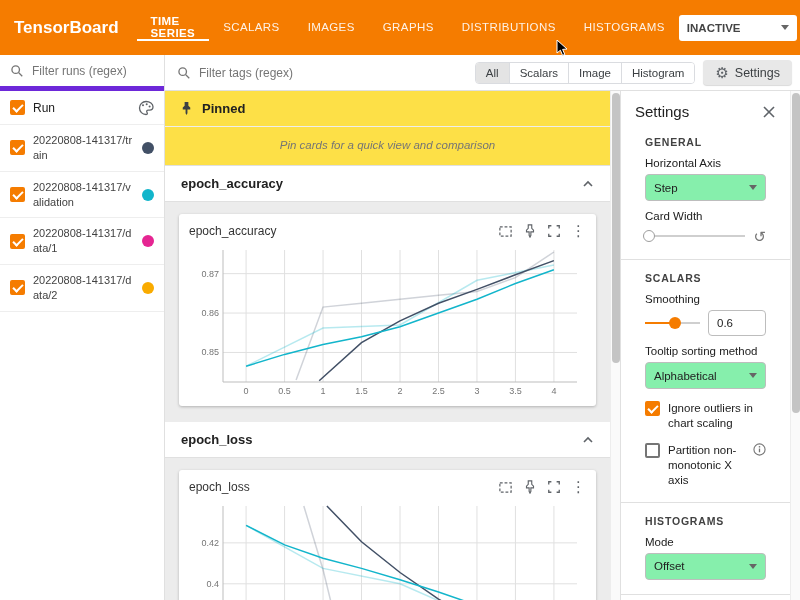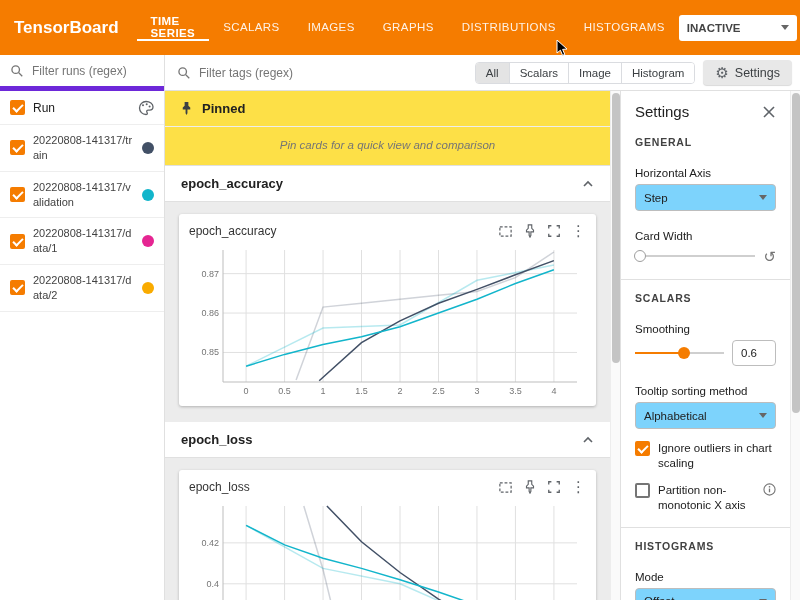--- a/index.html
+++ b/index.html
@@ -61,34 +61,34 @@
   .card-tools .tool { cursor:pointer; display:flex; align-items:center; }
   .dots-glyph { font-size:15px; color:#5f6368; }
 
   .vscroll { width:10px; background:#fafafa; border-left:1px solid #ededed; flex:none; }
   .vscroll .thumb { width:8px; margin:2px auto 0; background:#c4c4c4; border-radius:4px; }
 
   
   .settings-panel { width:170px; border-left:1px solid #e0e0e0; background:#fff; overflow:hidden; font-size:12px; }
   .sp-title-row { display:flex; align-items:center; justify-content:space-between; padding:12px 14px 4px; }
   .sp-title { font-size:15px; color:#212121; }
-  .sp-section { padding:8px 14px 14px; border-bottom:1px solid #e0e0e0; }
+  .sp-section { padding:8px 24px 14px; border-bottom:1px solid #e0e0e0; }
   .sp-section-name { font-size:10.5px; font-weight:bold; letter-spacing:.8px; color:#424242; margin:4px 0 2px; }
-  .sp-label { font-size:11.5px; color:#212121; margin:19px 0 5px; }
+  .sp-label { font-size:11.5px; color:#212121; margin:9px 0 5px; }
   .select-box { height:27px; border:1px solid #bdbdbd; border-radius:4px; display:flex; align-items:center;
-    justify-content:space-between; padding:0 8px; font-size:11.5px; color:#212121; cursor:pointer; background:#7dd3fc; }
+    justify-content:space-between; padding:0 8px; font-size:11.5px; color:#212121; cursor:pointer; background:#86efac; }
   .slider-row { display:flex; align-items:center; gap:8px; margin-top:4px; }
   .slider { position:relative; flex:1; height:18px; cursor:pointer; }
   .slider .track { position:absolute; left:0; right:0; top:8px; height:2px; background:#cfcfcf; }
   .slider .fill { position:absolute; left:0; top:8px; height:2px; background:#f57c00; }
   .slider .knob { position:absolute; top:3px; width:12px; height:12px; border-radius:50%; background:#f57c00; transform:translateX(-50%); }
   .slider.gray .knob { background:#fff; border:1.5px solid #9e9e9e; }
   .slider.gray .fill { background:#9e9e9e; }
   .reset-icon { font-size:15px; color:#757575; cursor:pointer; line-height:1; flex:none; }
-  .value-box { width:44px; height:26px; border:1px solid #bdbdbd; border-radius:4px; display:flex;
+  .value-box { width:58px; height:26px; border:1px solid #bdbdbd; border-radius:4px; display:flex;
     align-items:center; padding-left:8px; font-size:11.5px; flex:none; }
   .check-row { display:flex; align-items:flex-start; gap:8px; margin-top:12px; font-size:11.5px; color:#212121; line-height:1.3; cursor:pointer; }
   .check-row .checkbox { margin-top:0; }
   .info-i { flex:none; }
 
   .cursor-arrow { position:absolute; left:556px; top:40px; pointer-events:none; z-index:99; }
   svg.chart { display:block; }
 </style>
 </head>
 <body>

